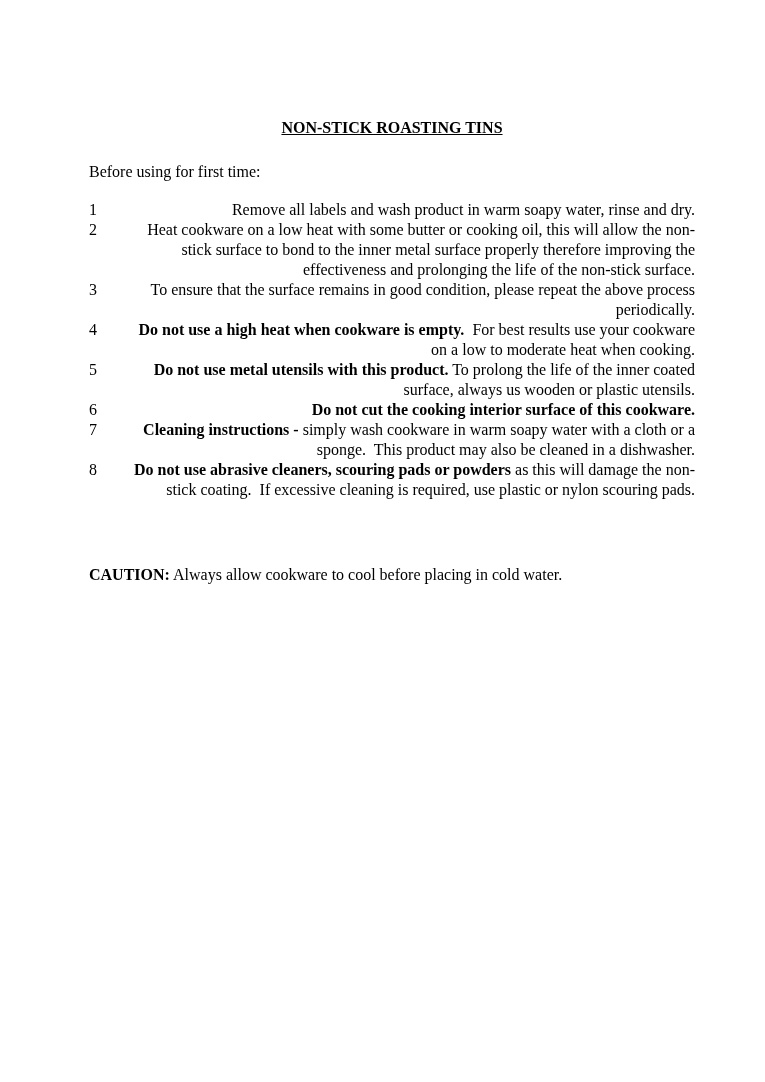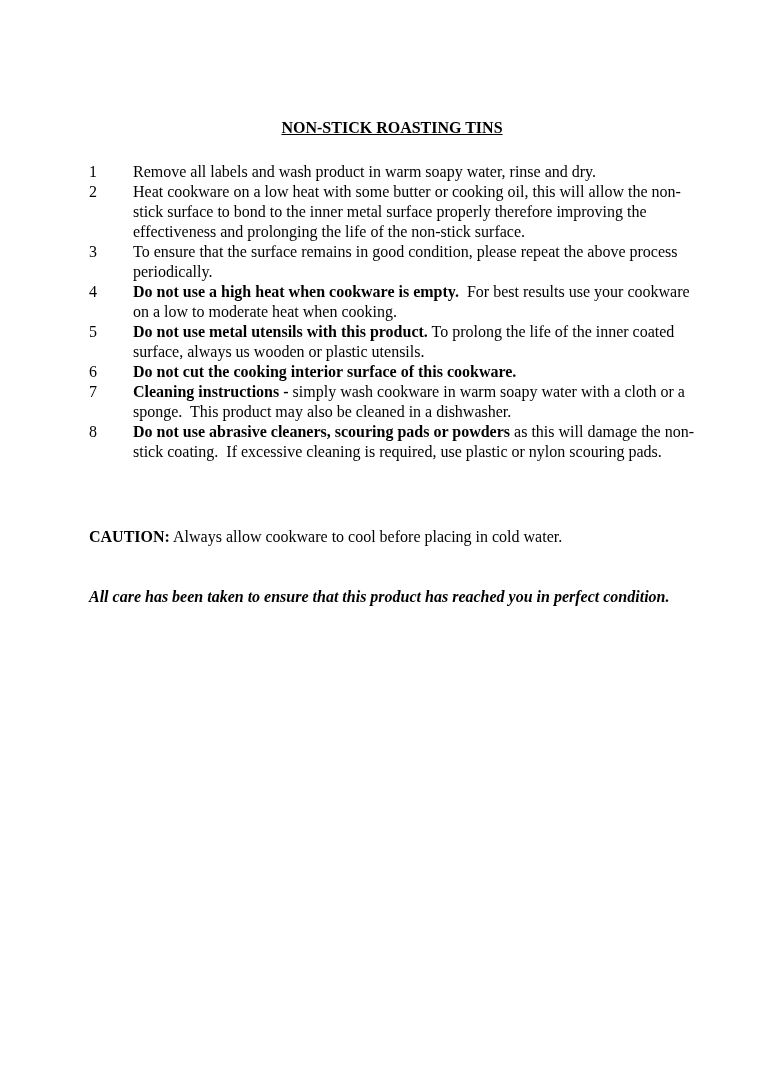--- a/index.html
+++ b/index.html
@@ -53,40 +53,42 @@
   .instruction-item {
     display: flex;
   }
   .instruction-number {
     width: 44px;
     flex-shrink: 0;
   }
   .instruction-text {
     flex: 1;
     white-space: pre-wrap;
+    text-align: right;
   }
   .bold { font-weight: bold; }
   .caution {
     margin-top: 65px;
   }
   .closing {
     margin-top: 40px;
     font-weight: bold;
     font-style: italic;
   }
 </style>
 </head>
 <body>
 
 <div class="page">
   <div class="content">
 
     <h1 class="doc-title">NON-STICK ROASTING TINS</h1>
 
 
+    <p class="section-heading">Before using for first time:</p>
 
     <ul class="instructions">
       <li class="instruction-item">
         <span class="instruction-number">1</span>
         <span class="instruction-text"><span class="bold"></span><span>Remove all labels and wash product in warm soapy water, rinse and dry.</span></span>
       </li>
       <li class="instruction-item">
         <span class="instruction-number">2</span>
         <span class="instruction-text"><span class="bold"></span><span>Heat cookware on a low heat with some butter or cooking oil, this will allow the non-stick surface to bond to the inner metal surface properly therefore improving the effectiveness and prolonging the life of the non-stick surface.</span></span>
       </li>
@@ -111,16 +113,15 @@
         <span class="instruction-text"><span class="bold">Cleaning instructions -</span><span> simply wash cookware in warm soapy water with a cloth or a sponge.  This product may also be cleaned in a dishwasher.</span></span>
       </li>
       <li class="instruction-item">
         <span class="instruction-number">8</span>
         <span class="instruction-text"><span class="bold">Do not use abrasive cleaners, scouring pads or powders</span><span> as this will damage the non-stick coating.  If excessive cleaning is required, use plastic or nylon scouring pads.</span></span>
       </li>
     </ul>
 
     <p class="caution"><span class="bold">CAUTION:</span><span> Always allow cookware to cool before placing in cold water.</span></p>
 
-    <p class="closing">All care has been taken to ensure that this product has reached you in perfect condition.</p>
 
   </div>
 </div>
 
 </body></html>

